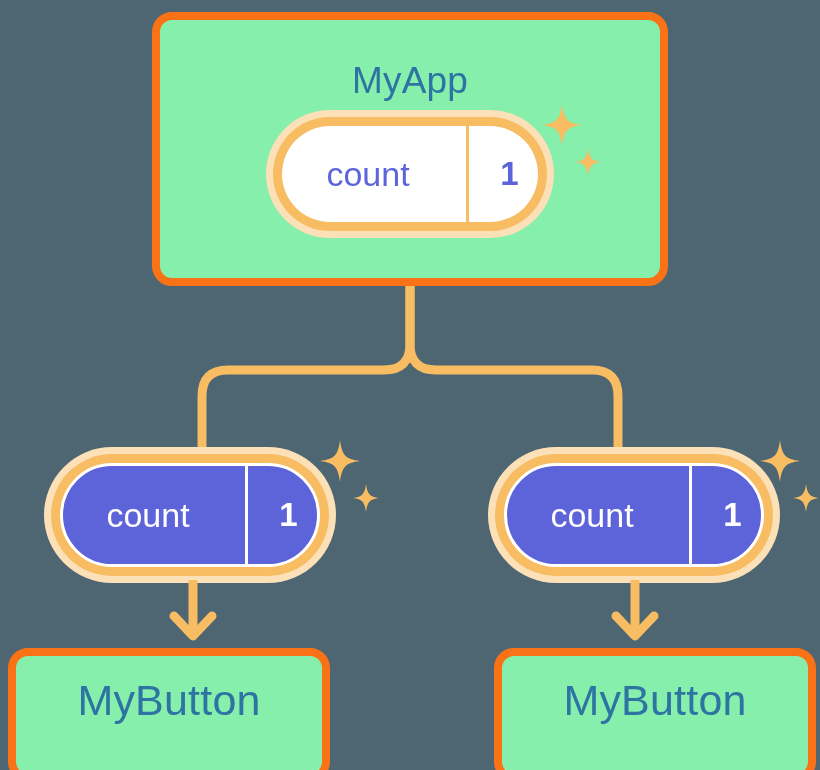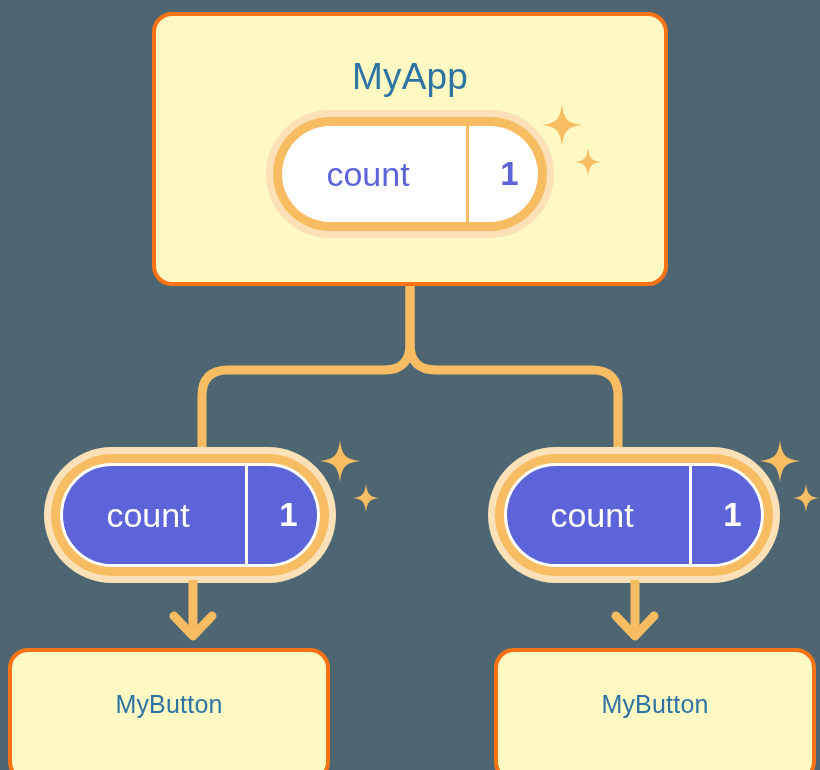--- a/index.html
+++ b/index.html
@@ -12,22 +12,22 @@
     width: 820px;
     height: 770px;
     background: #4d6672;
     overflow: hidden;
     font-family: "Liberation Sans", "DejaVu Sans", sans-serif;
   }
 
   
   .card {
     position: absolute;
-    background: #fef9c3;
-    border: 4px solid #f97316;
+    background: #86efac;
+    border: 8px solid #f97316;
     border-radius: 18px;
     box-sizing: border-box;
   }
   .card-title {
     position: absolute;
     left: 0;
     right: 0;
     text-align: center;
     color: #2e74a3;
     font-weight: 400;
@@ -51,22 +51,22 @@
   
   .leaf-card {
     top: 648px;
     width: 322px;
     height: 134px;
     border-radius: 20px;
   }
   #leaf-card-left  { left: 8px; }
   #leaf-card-right { left: 494px; }
   .leaf-title {
-    top: 38px;
-    font-size: 25px;
+    top: 20px;
+    font-size: 43px;
   }
 
   
   .pill {
     position: absolute;
     box-sizing: border-box;
     border-radius: 999px;
     display: flex;
     align-items: stretch;
   }

